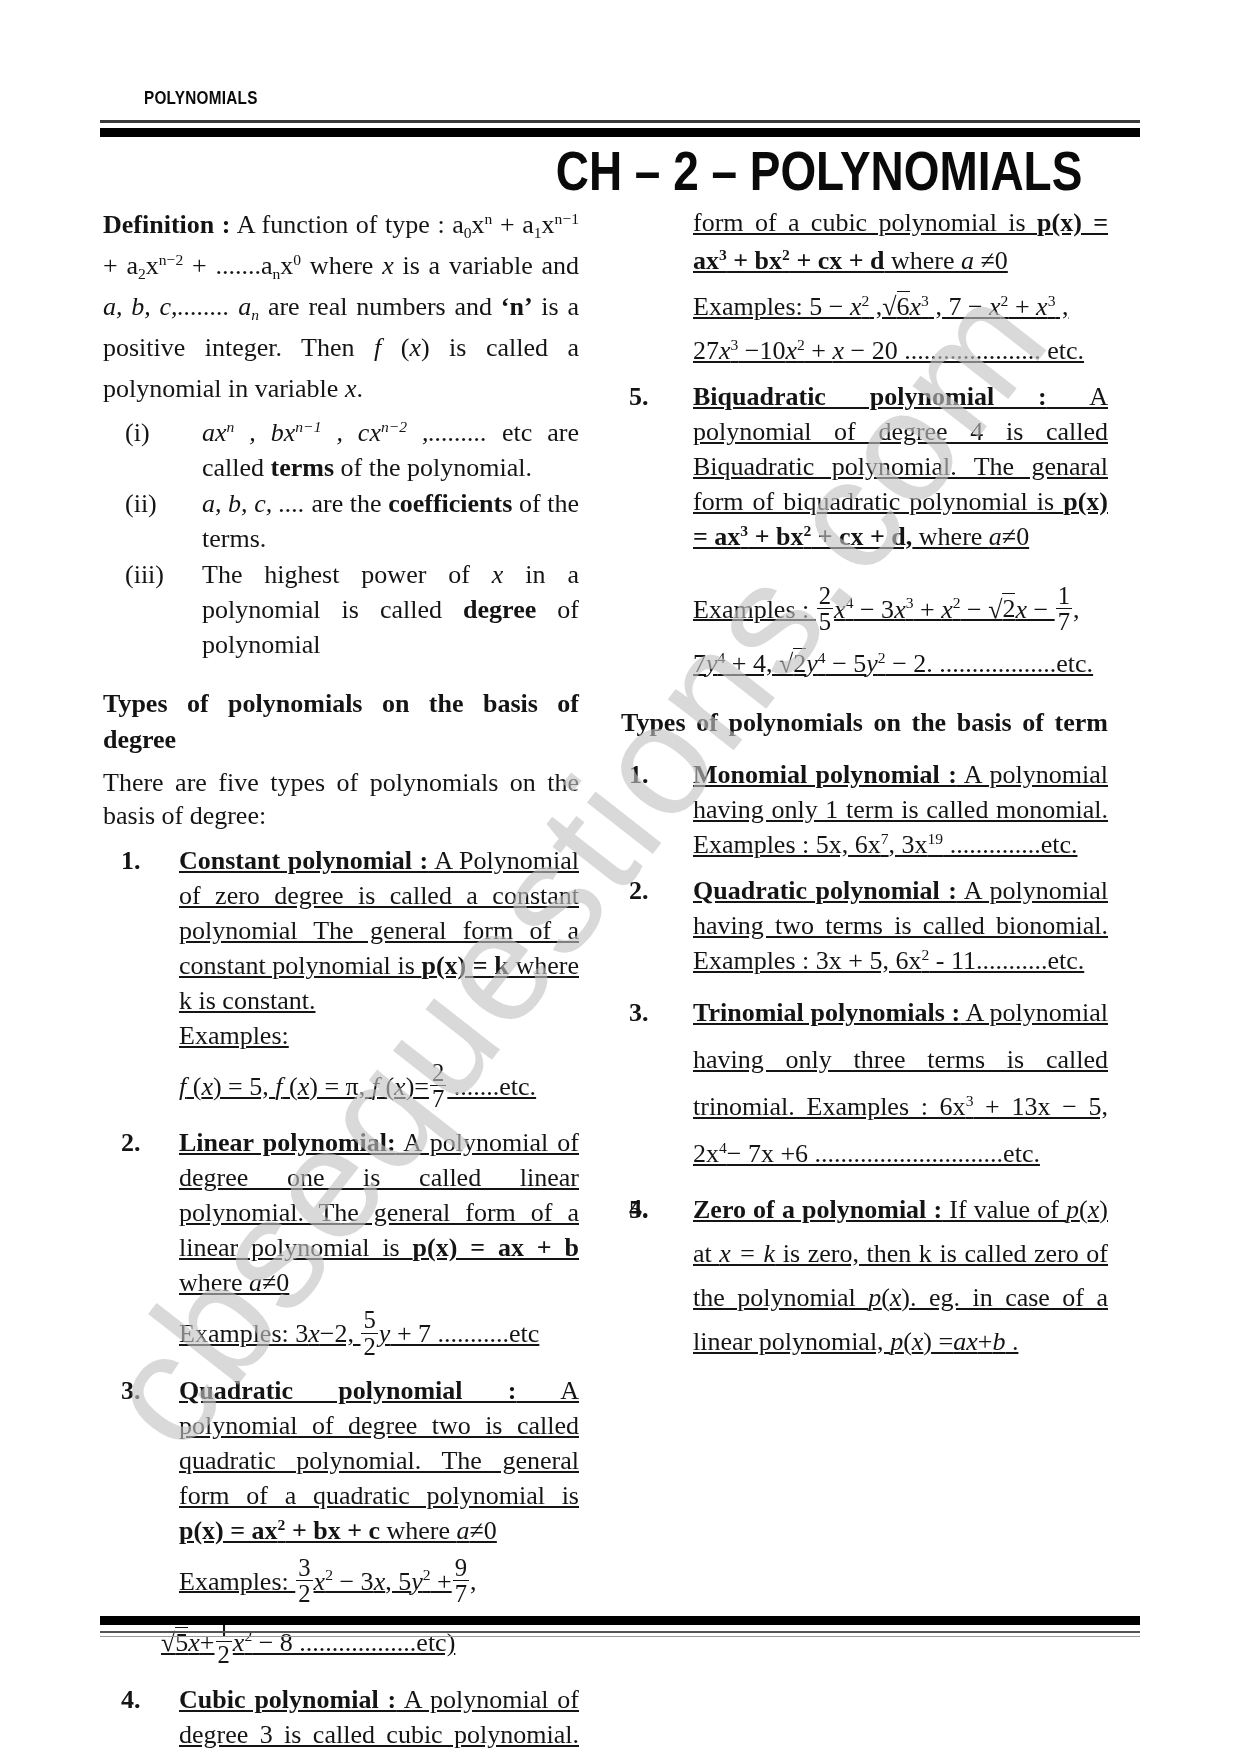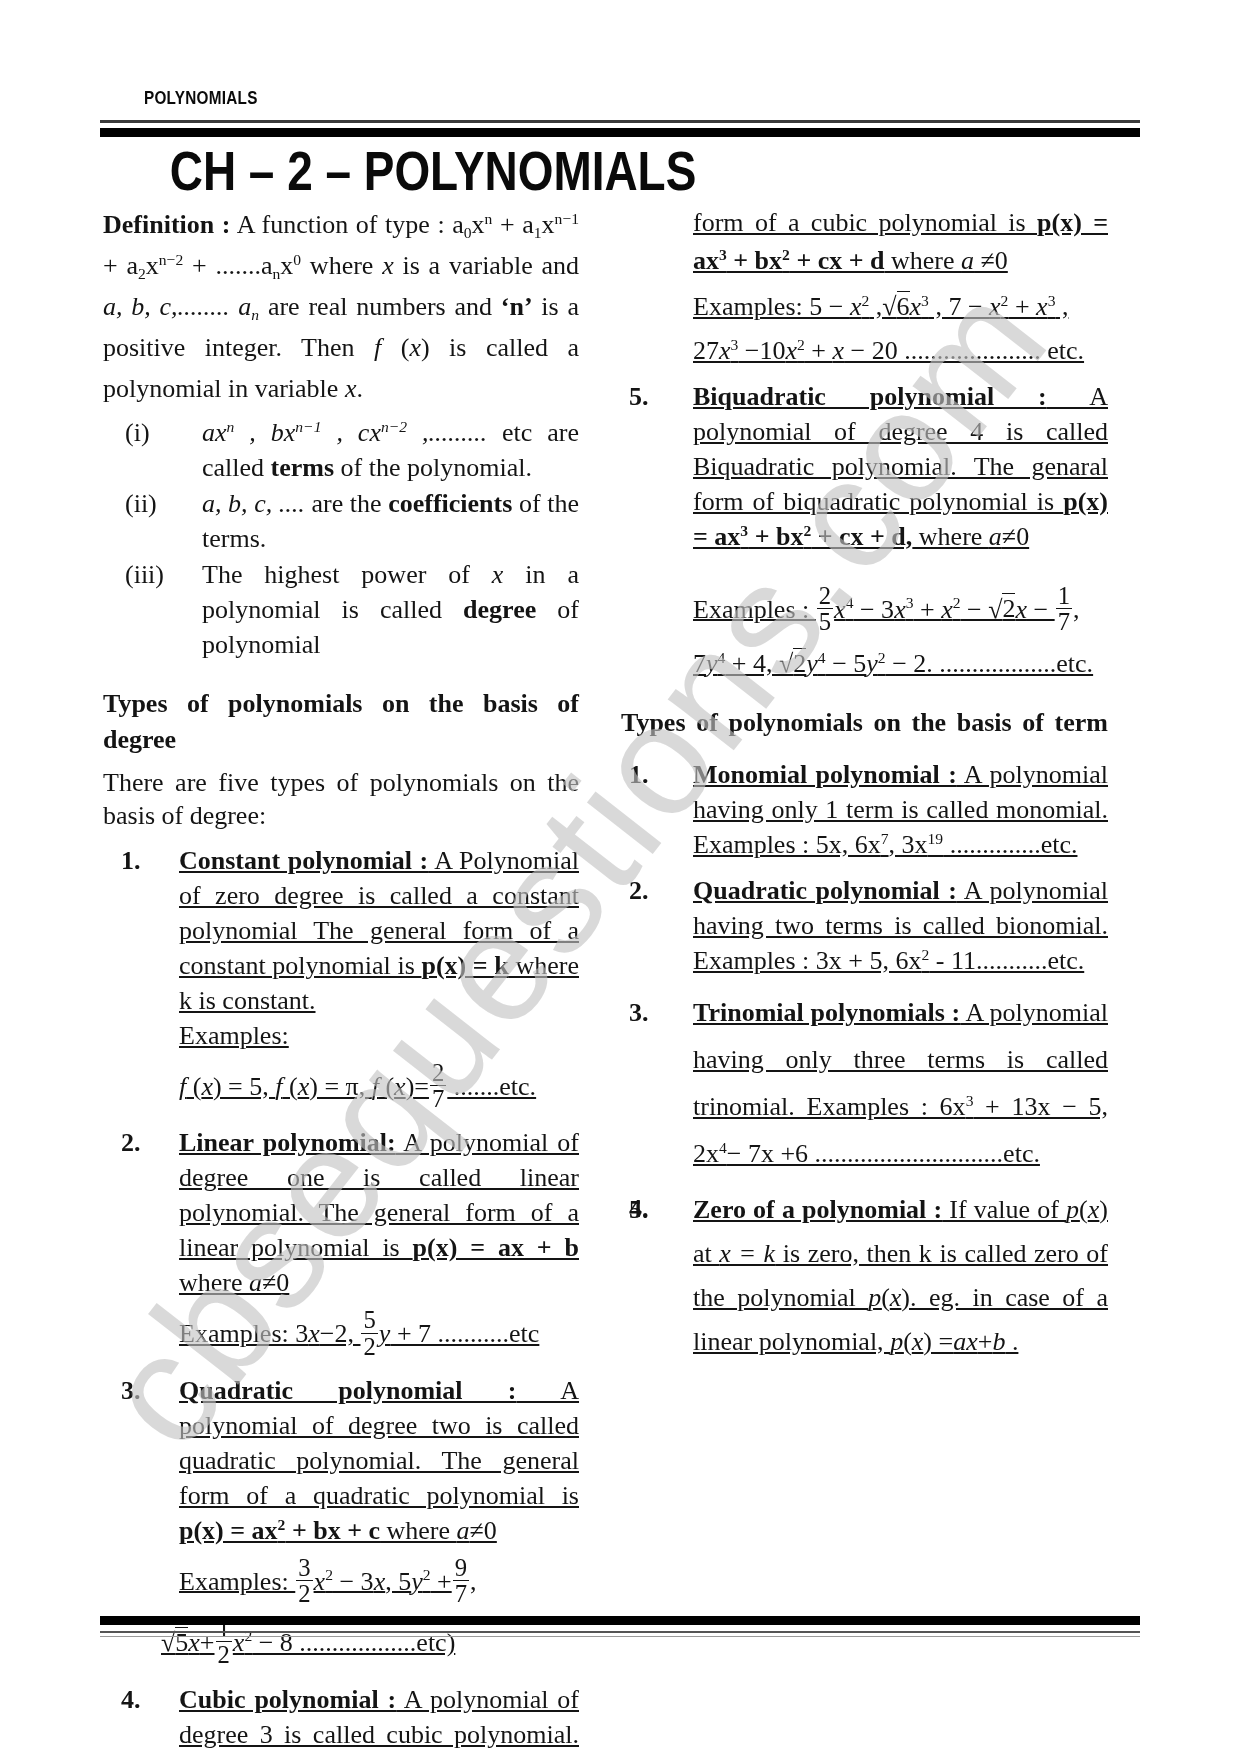--- a/index.html
+++ b/index.html
@@ -5,21 +5,21 @@
   html,body{margin:0;padding:0;background:#e8e8e8;}
   .page{position:relative;width:1240px;height:1757px;background:#ffffff;overflow:hidden;
         font-family:"Liberation Serif",serif;color:#141414;margin:0 auto;}
 
   
   .pagelabel{position:absolute;left:103px;top:88px;margin-left:41px;}
   .pagelabel span{display:inline-block;font:bold 18px "Liberation Sans",sans-serif;
         transform:scaleX(.85);transform-origin:left center;letter-spacing:.3px;color:#0a0a0a;}
   .rule-top-thin{position:absolute;left:100px;right:100px;top:120px;height:3px;background:#3a3a3a;}
   .rule-top-thick{position:absolute;left:100px;right:100px;top:128px;height:9px;background:#000;}
-  .title{position:absolute;left:112px;width:1040px;top:140px;text-align:left;}
+  .title{position:absolute;left:100px;width:1040px;top:140px;text-align:right;}
   .title span{display:inline-block;font:bold 56px/1.1 "Liberation Sans",sans-serif;
         transform:scaleX(.82);color:#0a0a0a;}
 
   
   .watermark{position:absolute;left:575px;top:865px;transform:translate(-50%,-50%) rotate(-52deg);
         font:158px "Liberation Sans",sans-serif;color:#c3c3c3;opacity:.62;letter-spacing:4px;
         white-space:nowrap;z-index:5;pointer-events:none;}
 
   
   .col{position:absolute;top:204px;font-size:26px;text-align:justify;}

